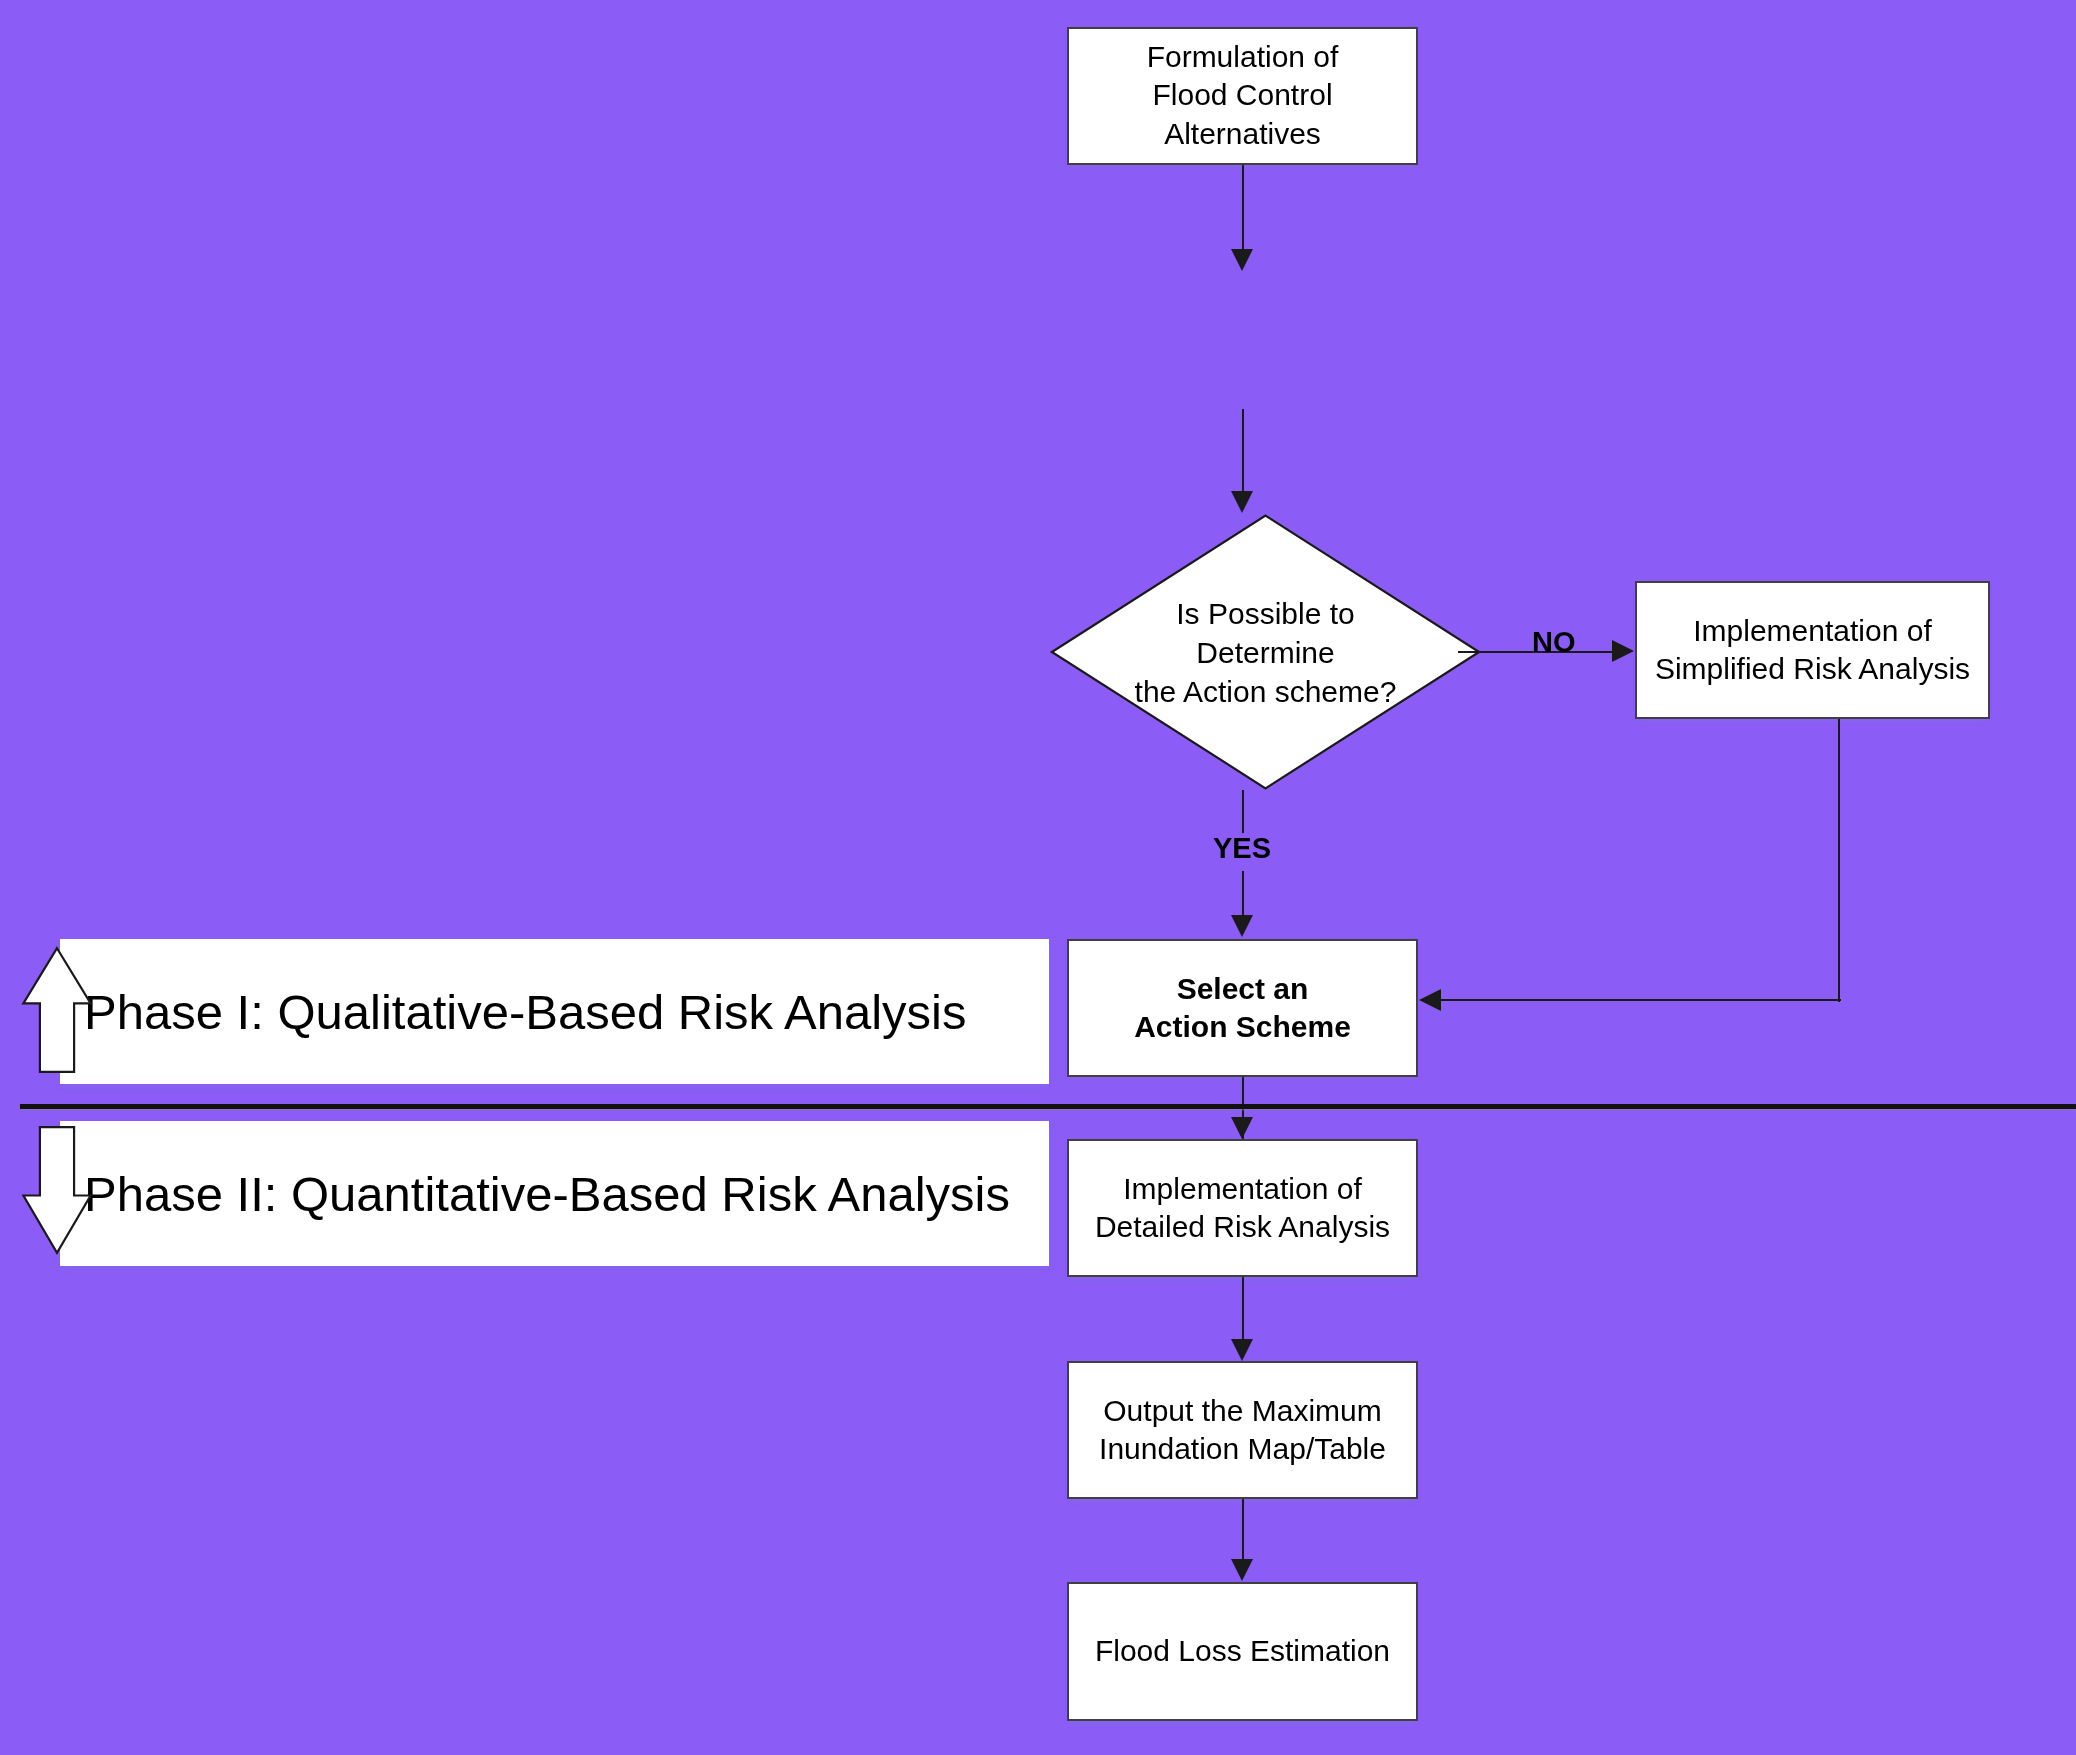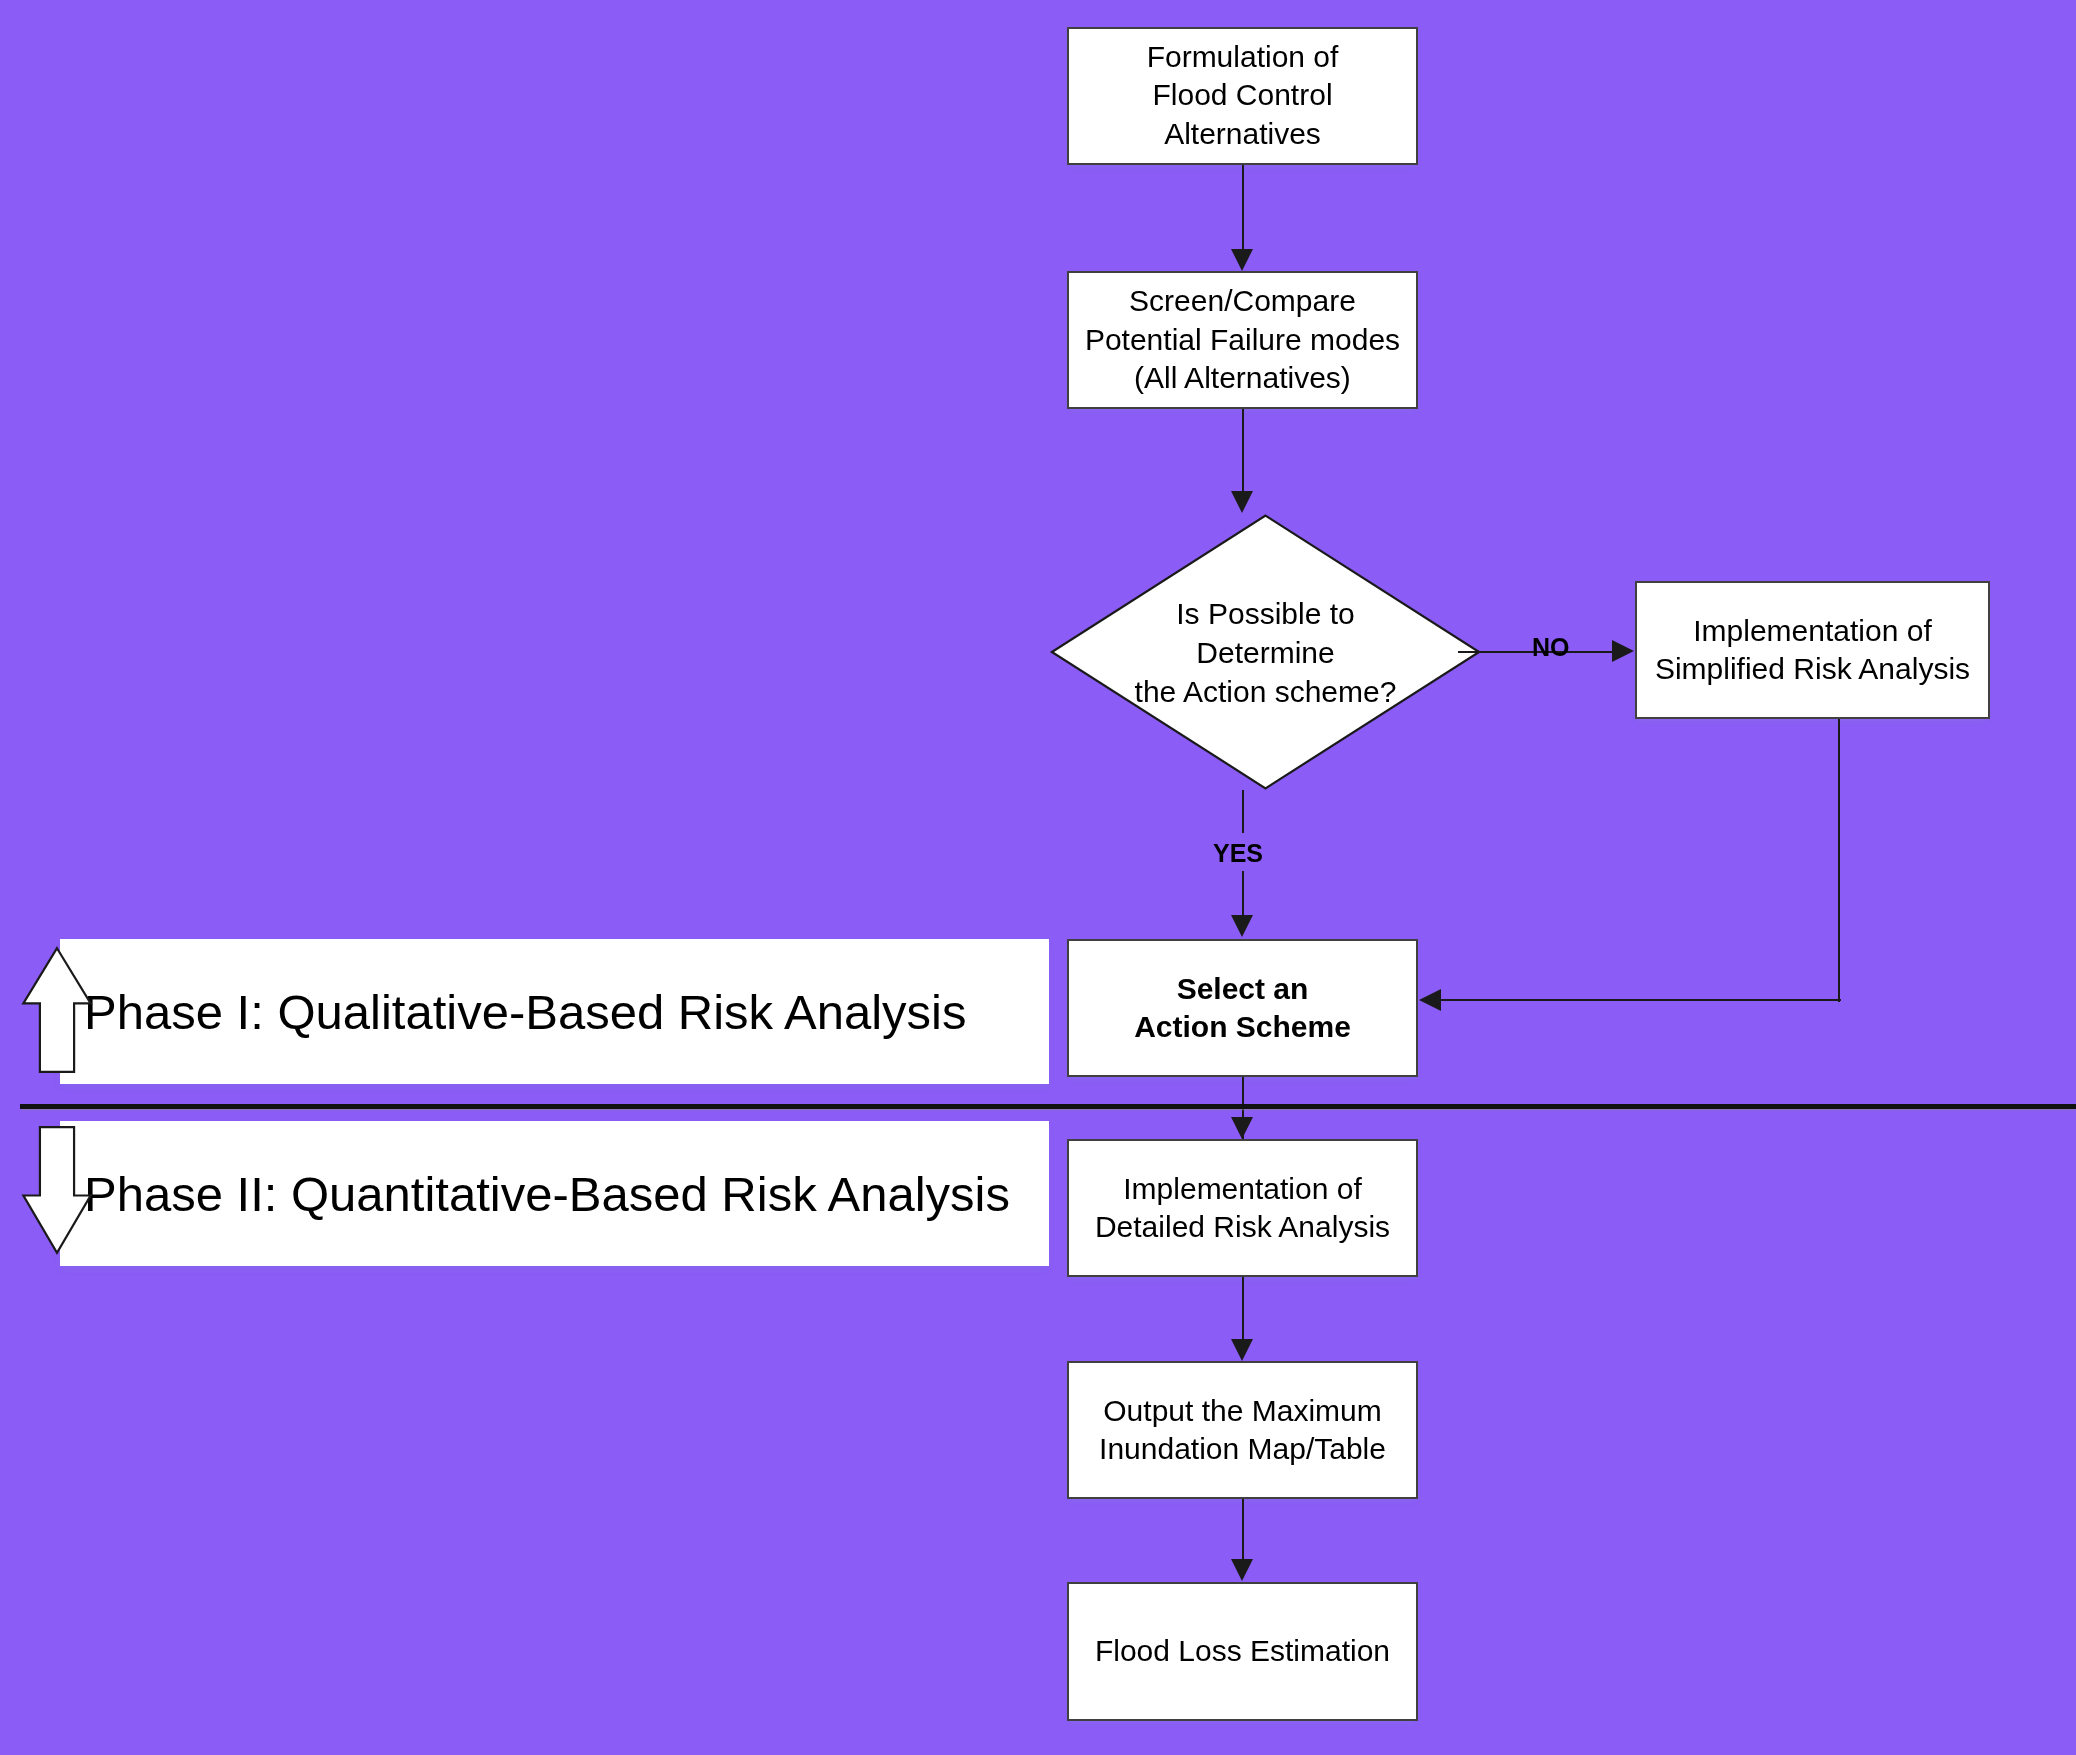--- a/index.html
+++ b/index.html
@@ -94,25 +94,24 @@
     width: 0;
     height: 0;
     border-top: 11.6px solid transparent;
     border-bottom: 11.6px solid transparent;
     border-right: 22px solid #1a1a1a;
   }
 
   
   .edge-label {
     position: absolute;
-    font-size: 25px;
+    font-size: 29px;
     font-weight: 700;
     color: #000000;
     white-space: nowrap;
-    margin-top: 7px;
   }
 
   
   .phase-band {
     position: absolute;
     background: #ffffff;
     box-shadow: 0 4.4px 7.7px -2.2px rgba(120,150,200,0.22);
     display: flex;
     align-items: center;
   }
@@ -142,23 +141,20 @@
 
 <div id="canvas">
 
   <div class="node" style="left:1067px; top:26.5px; width:351px; height:138px;">Formulation of
 Flood Control
 Alternatives</div>
 
   <div class="vline" style="left:1242px; top:165px; width:2.2px; height:84px;"></div>
   <div class="arrow-down" style="left:1231px; top:249px;"></div>
 
-  <div class="node" style="left:1067px; top:271px; width:351px; height:138px;">Screen/Compare
-Potential Failure modes
-(All Alternatives)</div>
 
   <div class="vline" style="left:1242px; top:409px; width:2.2px; height:82px;"></div>
   <div class="arrow-down" style="left:1231px; top:491px;"></div>
 
   <div class="diamond-wrap" style="left:1050px; top:514px; width:431px; height:276px;">
     <svg width="431" height="276" viewBox="0 0 780 500">
       <polygon points="390,3 777,250 390,497 3,250" fill="#ffffff" stroke="#1a1a1a" stroke-width="4"></polygon>
     </svg>
     <div class="diamond-label">Is Possible to
 Determine

